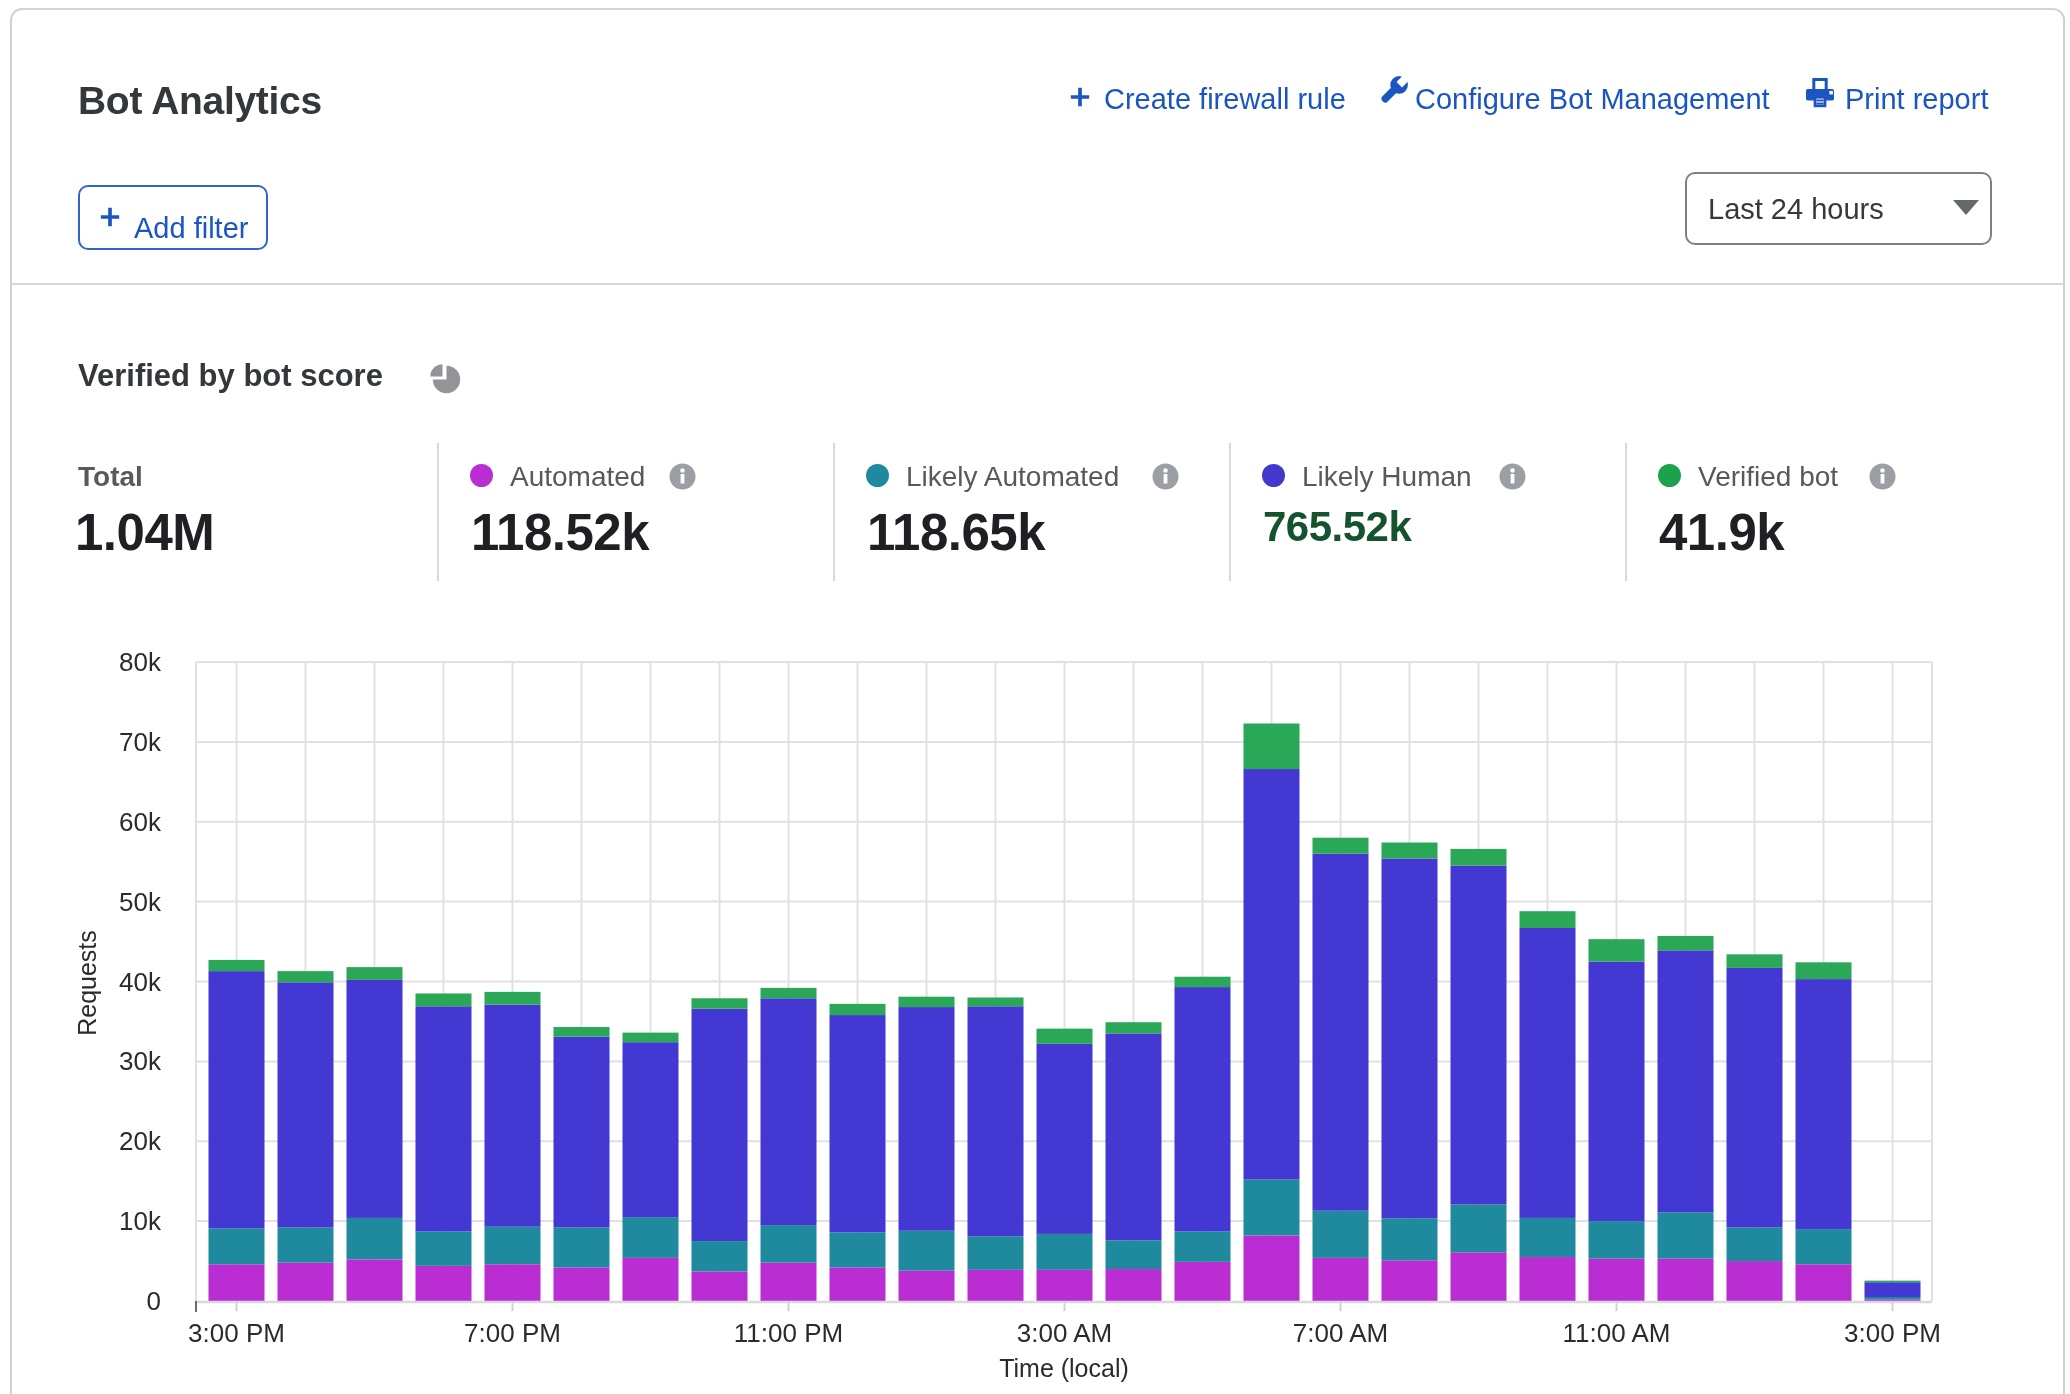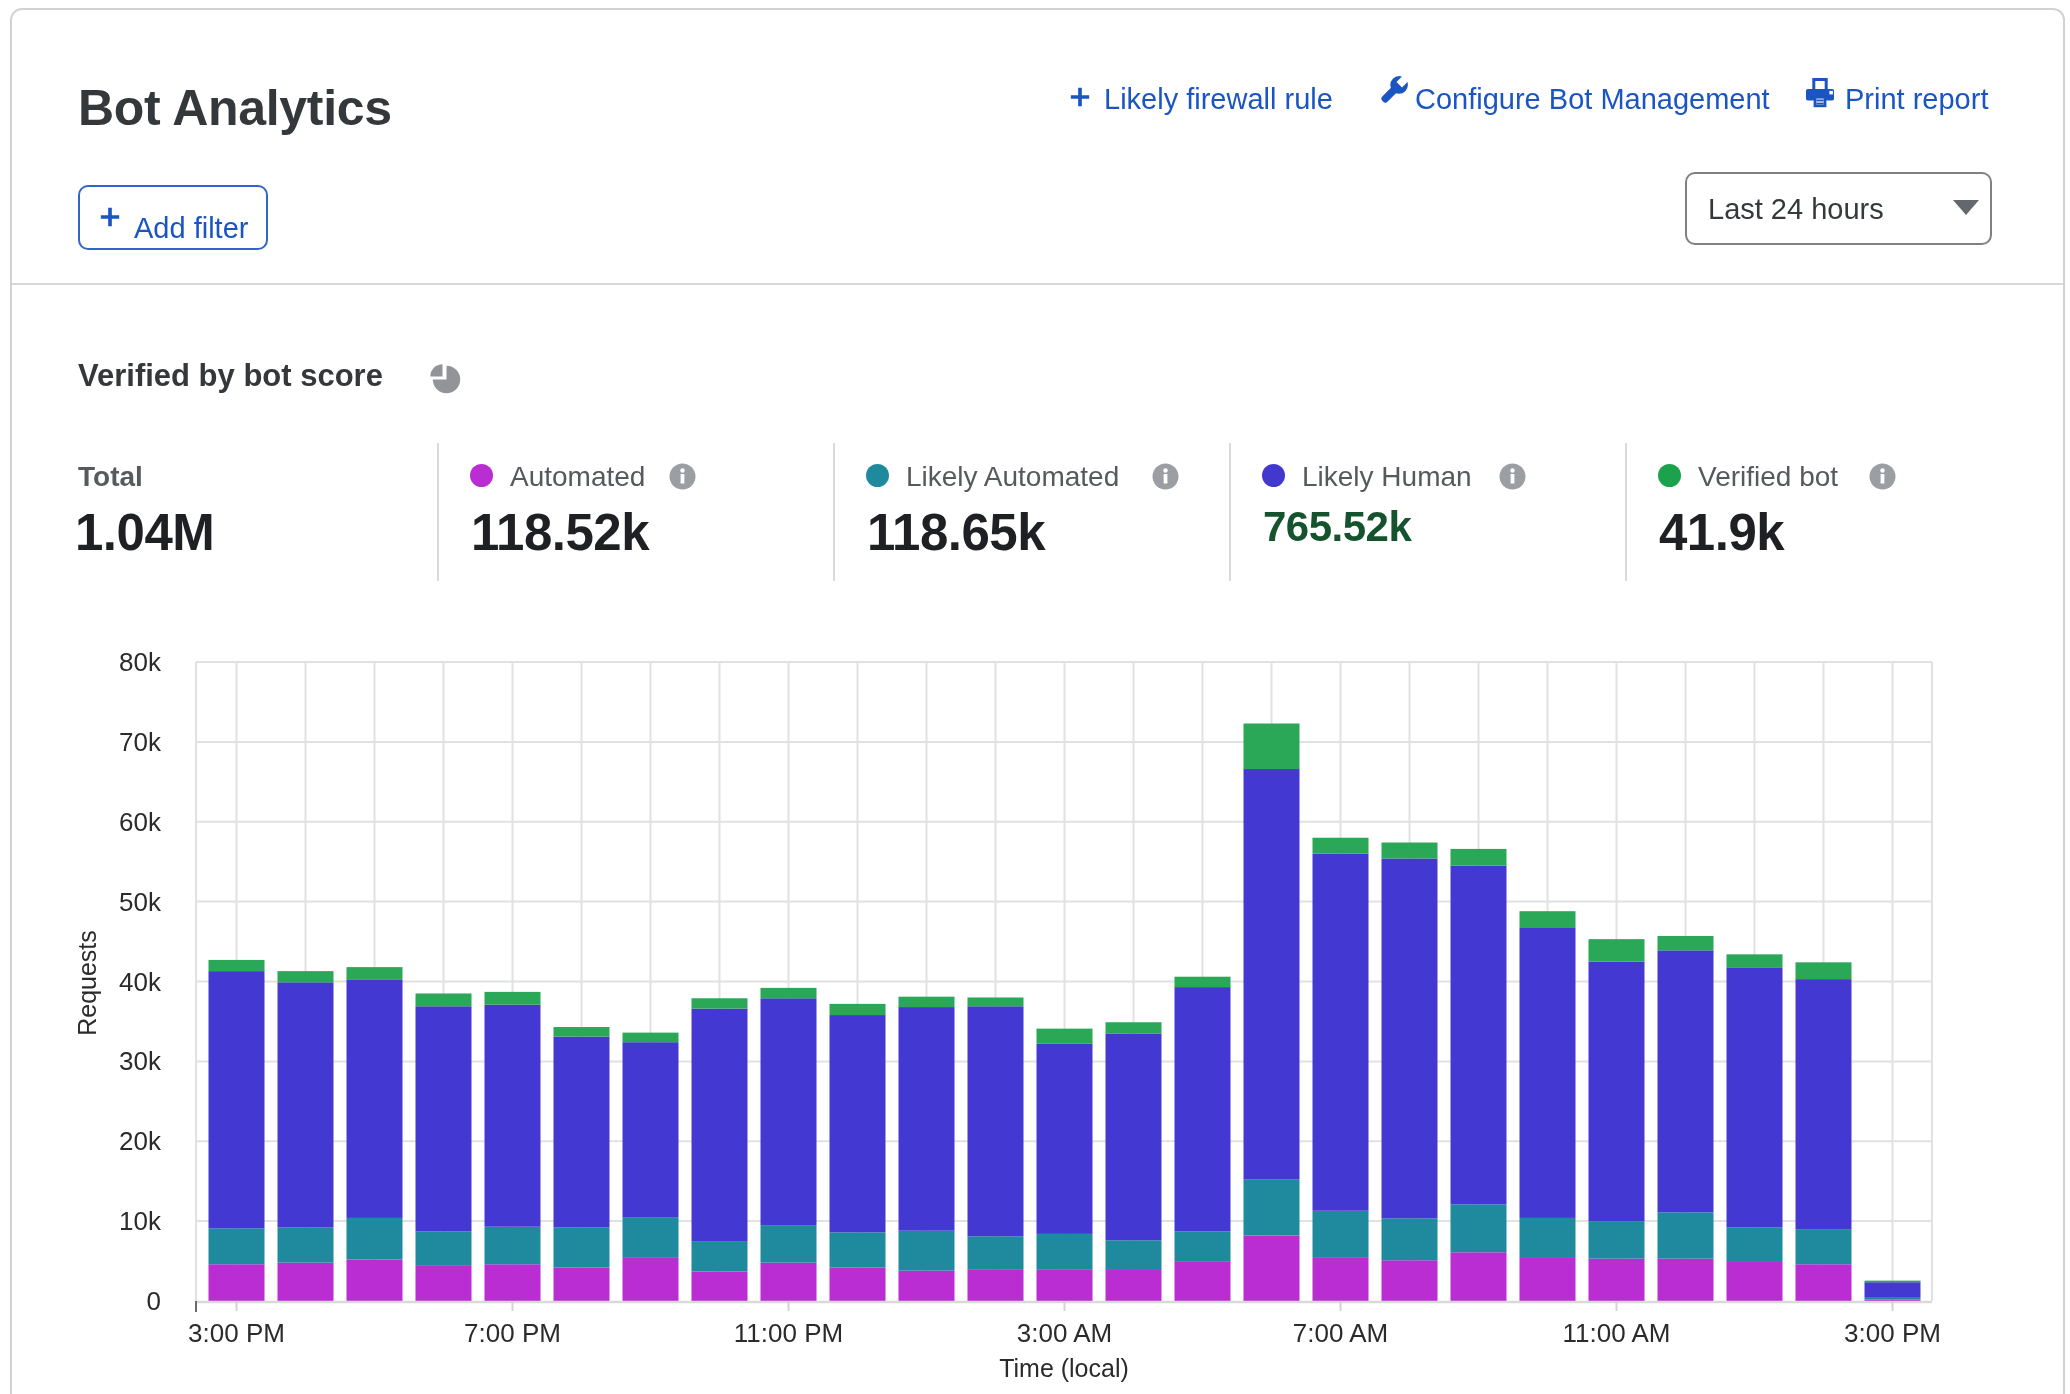--- a/index.html
+++ b/index.html
@@ -3,26 +3,26 @@
 <style>
 * { margin:0; padding:0; box-sizing:border-box; }
 body { width:2070px; height:1394px; background:#fff; font-family:"Liberation Sans",sans-serif; position:relative; overflow:hidden; }
 .abs { position:absolute; }
 .blue { color:#1a55c2; }
 </style></head>
 <body>
 <div class="abs" style="left:10px;top:8px;width:2055px;height:1500px;border:2px solid #d2d2d4;border-radius:12px;"></div>
 <div class="abs" style="left:12px;top:283px;width:2051px;height:2px;background:#d8d8d8;"></div>
 
-<div class="abs" style="left:78px;top:79px;font-size:50px;font-weight:700;color:#35383b;letter-spacing:-0.3px;">Bot Analytics</div>
+<div class="abs" style="left:78px;top:79px;font-size:39px;font-weight:700;color:#35383b;letter-spacing:-0.3px;">Bot Analytics</div>
 
 <svg width="22" height="22" viewBox="0 0 24 24" style="position:absolute;left:1069px;top:86px;">
     <path d="M10 2h4v8h8v4h-8v8h-4v-8H2v-4h8z" fill="#1a55c2"></path>
   </svg>
-<div class="abs blue" style="left:1104px;top:83px;font-size:29px;">Likely firewall rule</div>
+<div class="abs blue" style="left:1104px;top:83px;font-size:29px;">Create firewall rule</div>
 <svg width="36" height="36" viewBox="-18 -18 36 36" style="position:absolute;left:1376px;top:72px;">
 <g transform="rotate(45)" fill="#1a55c2">
       <circle cx="0" cy="-7.2" r="8.8"></circle>
       <rect x="-3.9" y="-19" width="7.8" height="11.6" fill="#fff"></rect>
       <rect x="-3.7" y="-6" width="7.4" height="22" rx="3.4"></rect>
     </g>
   </svg>
 <div class="abs blue" style="left:1415px;top:83px;font-size:29px;">Configure Bot Management</div>
 <svg width="28" height="30" viewBox="0 0 28 30" style="position:absolute;left:1806px;top:78px;">
 <g fill="#1a55c2">

